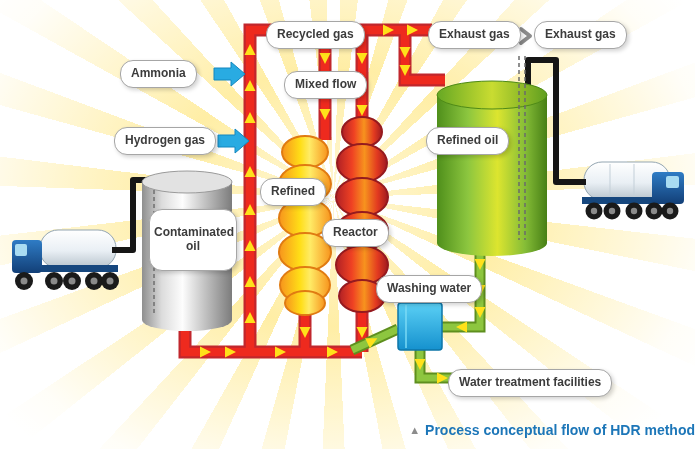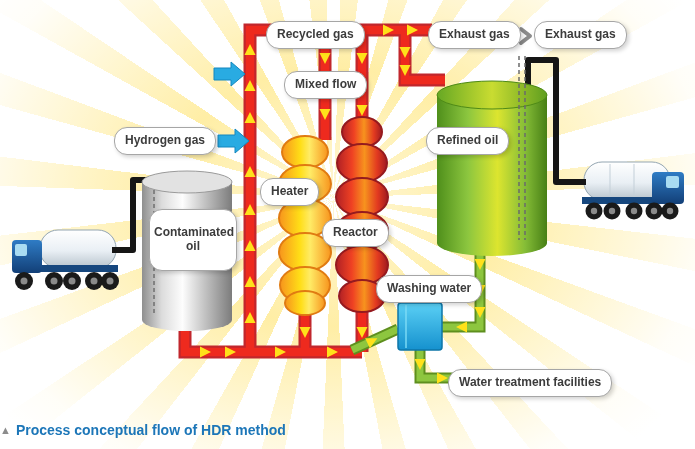--- a/index.html
+++ b/index.html
@@ -11,21 +11,21 @@
       rgba(255,224,92,.55) 0deg 5deg, rgba(255,255,255,0) 5deg 13.5deg);}
   .burst::after{content:"";position:absolute;inset:0;
     background:radial-gradient(ellipse 430px 340px at 48% 44%,
       rgba(255,255,255,.55) 0%, rgba(255,255,255,0) 38%,
       rgba(255,255,255,.92) 88%, #fff 100%);}
   .art{position:absolute;left:0;top:0}
   .label{position:absolute;background:#fff;border:1px solid #A6A6A6;border-radius:13px;
     box-shadow:2px 2px 4px rgba(0,0,0,.18);padding:6px 10px;font-size:12px;font-weight:bold;
     color:#3C3C3C;white-space:nowrap;text-align:center;line-height:1.15}
   .label.multiline{white-space:normal;width:88px;padding:16px 4px}
-  .caption{position:absolute;left:0;right:0;top:422px;text-align:left;
+  .caption{position:absolute;left:0;right:0;top:422px;text-align:right;
     font-size:14px;font-weight:bold;color:#1C76B8}
   .caption .tri{color:#8C8C8C;font-size:11px;margin-right:5px;vertical-align:1px}
 </style>
 </head>
 <body>
 
 <div class="stage">
   <div class="burst"></div>
 
   <svg class="art" width="695" height="449" viewBox="0 0 695 449">
@@ -213,24 +213,25 @@
       <path d="M214,68 h17 v-6 l14,12 -14,12 v-6 h-17 z"></path>
       <path d="M218,135 h17 v-6 l14,12 -14,12 v-6 h-17 z"></path>
     </g>
 
     <path d="M521,29 l9,7 -9,7" fill="none" stroke="#8C8C8C" stroke-width="4" stroke-linecap="round" stroke-linejoin="round"></path>
   </svg>
 
   <div class="label" style="left:266px;top:21px">Recycled gas</div>
   <div class="label" style="left:428px;top:21px">Exhaust gas</div>
   <div class="label" style="left:534px;top:21px">Exhaust gas</div>
+  <div class="label" style="left:120px;top:60px">Ammonia</div>
   <div class="label" style="left:284px;top:71px">Mixed flow</div>
   <div class="label" style="left:114px;top:127px">Hydrogen gas</div>
   <div class="label" style="left:426px;top:127px">Refined oil</div>
-  <div class="label" style="left:260px;top:178px">Heater</div>
+  <div class="label" style="left:260px;top:178px">Refined</div>
   <div class="label" style="left:322px;top:219px">Reactor</div>
   <div class="label multiline" style="left:149px;top:209px">Contaminated oil</div>
   <div class="label" style="left:376px;top:275px">Washing water</div>
   <div class="label" style="left:448px;top:369px">Water treatment facilities</div>
 
   <div class="caption">
     <span class="tri">▲</span><span>Process conceptual flow of HDR method</span>
   </div>
 </div>
 

